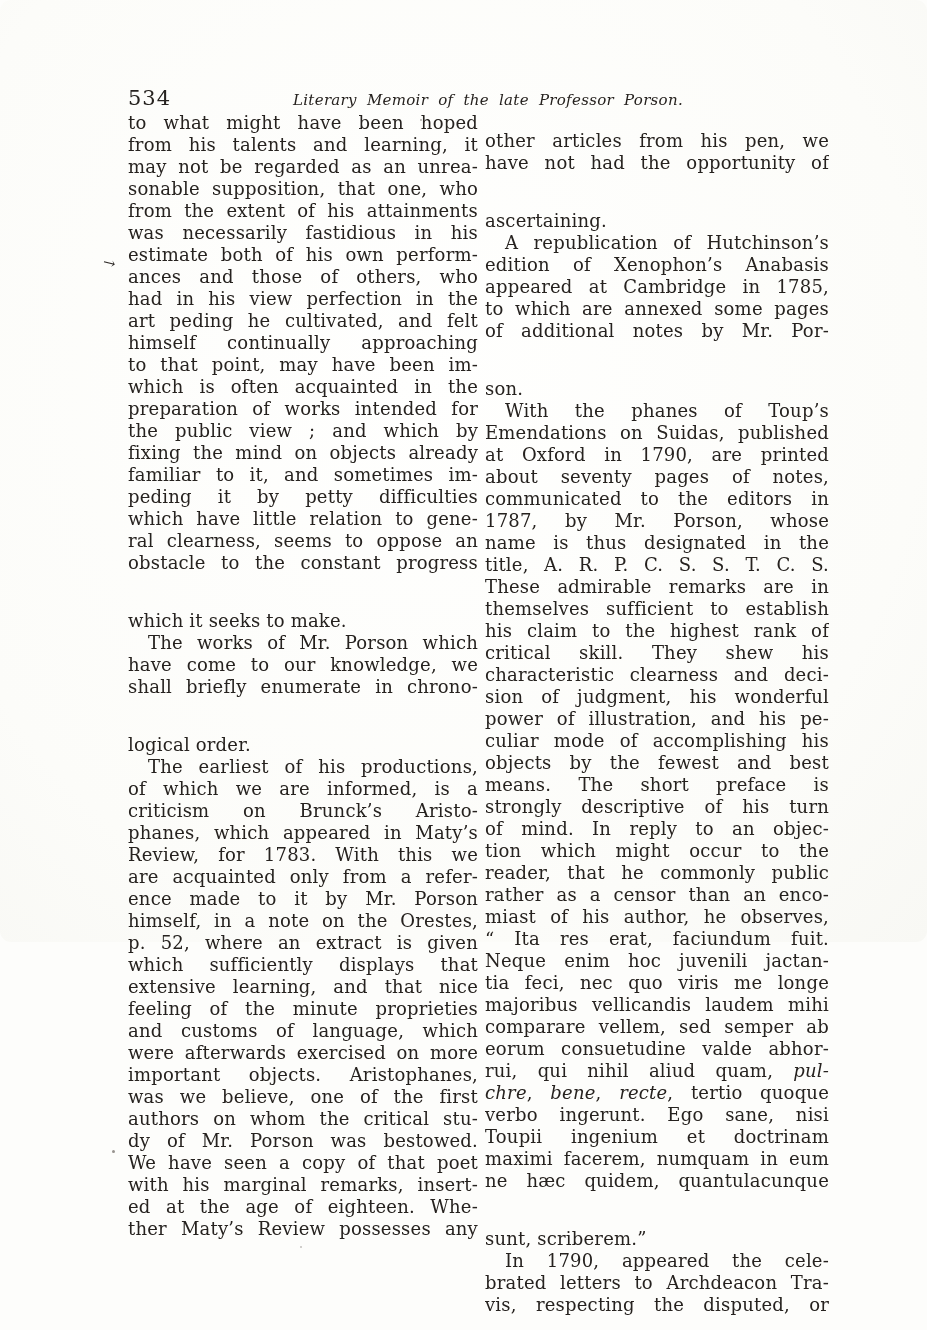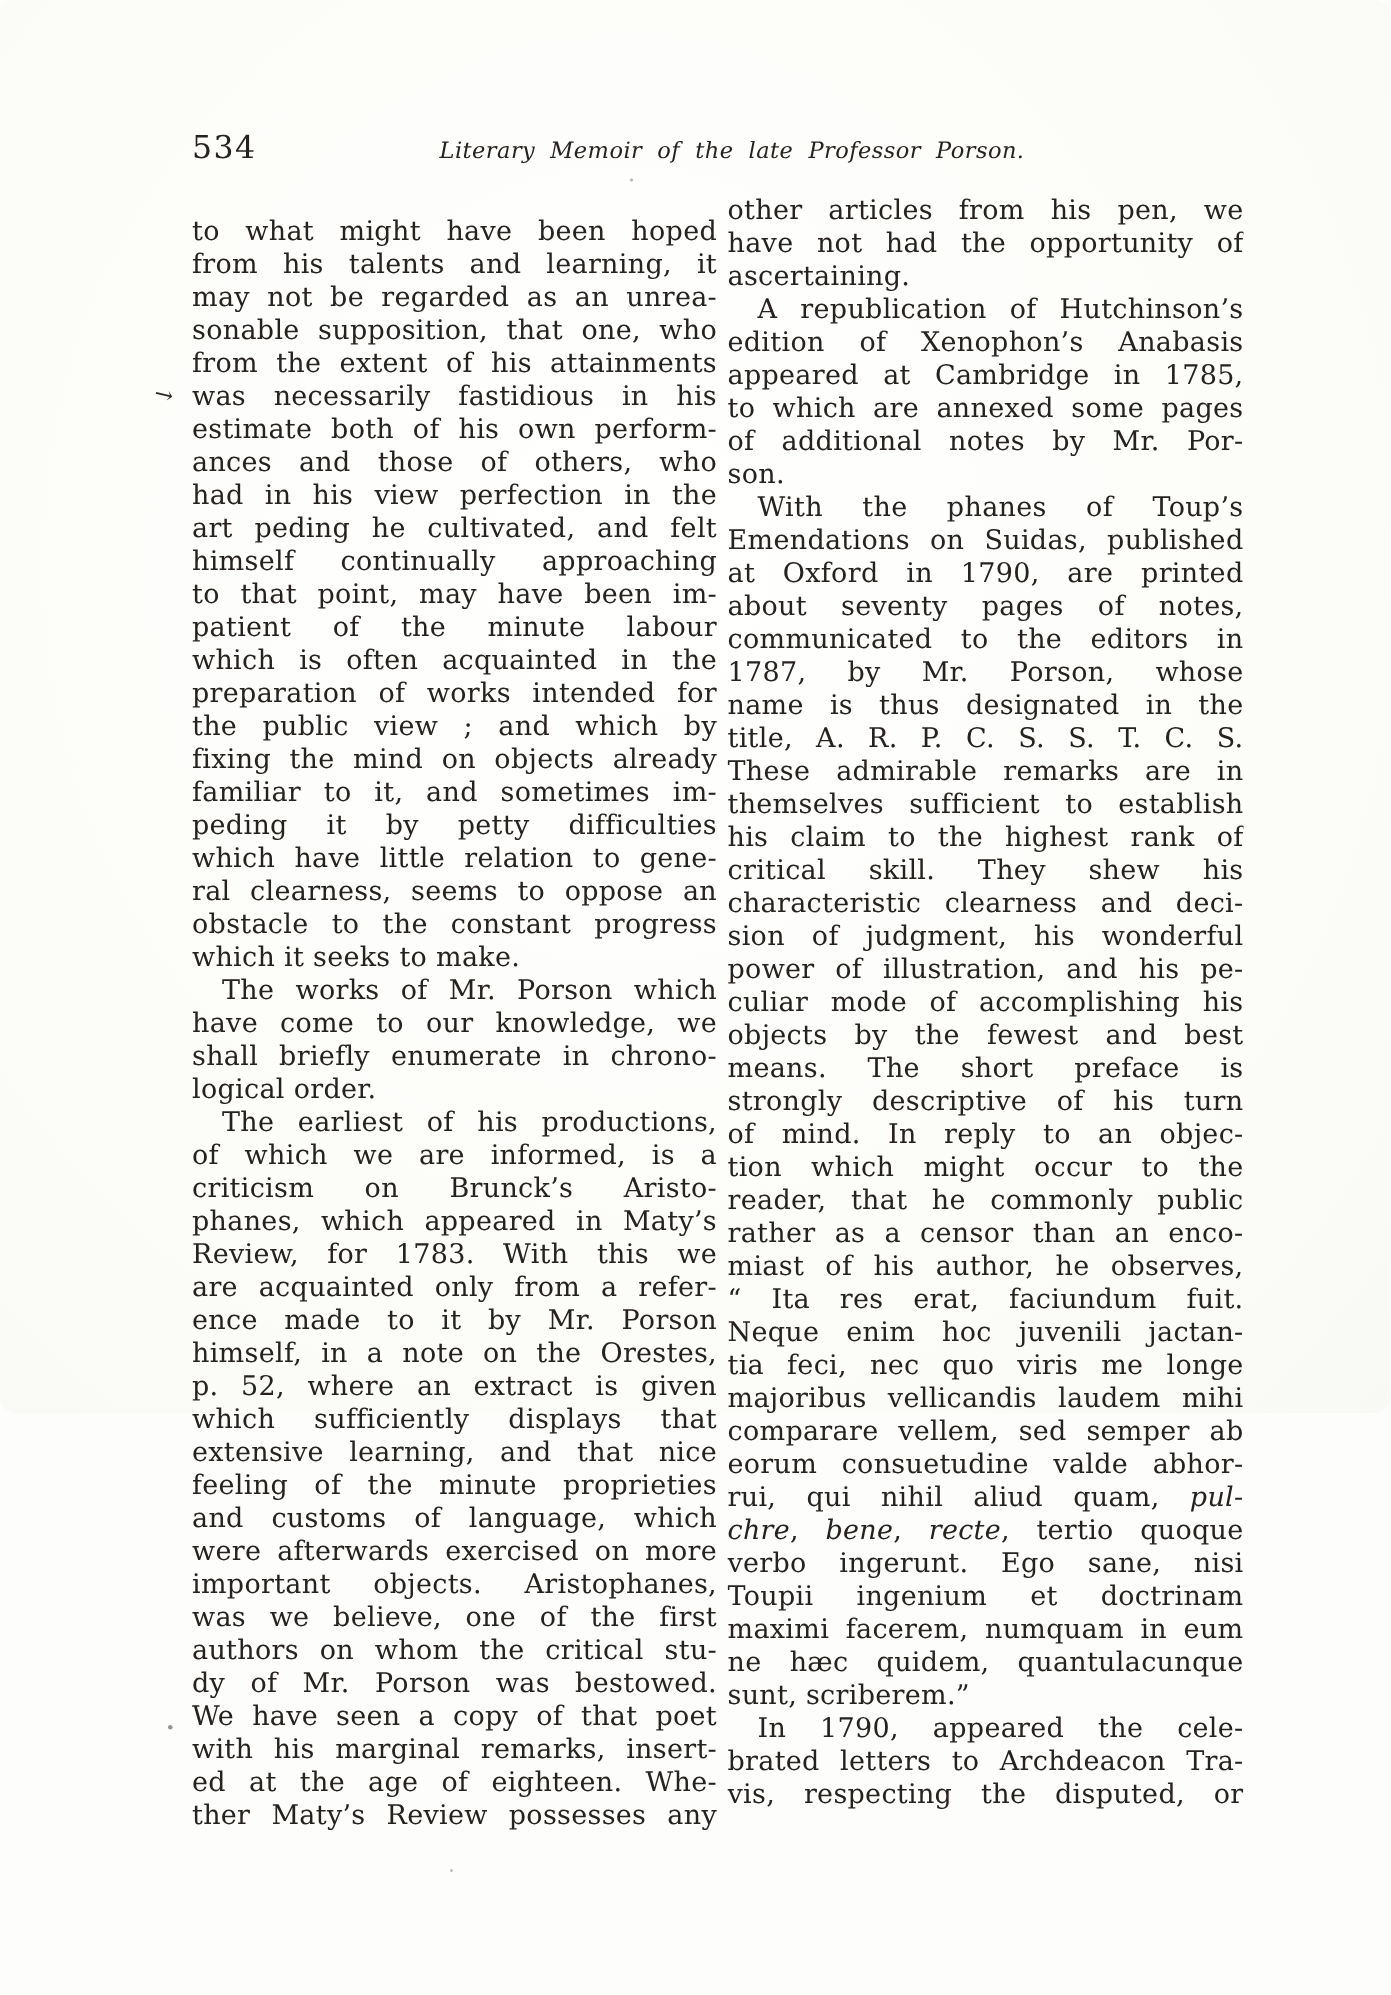--- a/index.html
+++ b/index.html
@@ -31,36 +31,36 @@
   .head-title {
     flex: 1;
     text-align: center;
     font-style: italic;
     font-size: 15px;
     word-spacing: 5px;
     letter-spacing: 0.3px;
   }
   .col {
     position: absolute;
-    top: 144px;
+    top: 112px;
   }
   .col.left  { left: 128px; width: 350px; }
   .col.right { left: 485px; width: 344px; top: 130px; }
   .line {
     height: 22px;
     line-height: 22px;
     font-size: 18px;
     letter-spacing: 0.2px;
     text-align: justify;
     text-align-last: justify;
     overflow: hidden;
     white-space: normal;
   }
   .line.indent { text-indent: 20px; }
-  .line.last   { text-align-last: left; }
+  .line.last   { text-align-last: left; margin-top: 36px; }
   .line i { font-style: italic; }
   .margin-mark {
     position: absolute;
     left: 103px; top: 254px;
     font-size: 15px;
     color: #2c2825;
     transform: rotate(14deg);
   }
   .speck {
     position: absolute;
@@ -89,21 +89,20 @@
       <div class="line">may not be regarded as an unrea-</div>
       <div class="line">sonable supposition, that one, who</div>
       <div class="line">from the extent of his attainments</div>
       <div class="line">was necessarily fastidious in his</div>
       <div class="line">estimate both of his own perform-</div>
       <div class="line">ances and those of others, who</div>
       <div class="line">had in his view perfection in the</div>
       <div class="line">art peding he cultivated, and felt</div>
       <div class="line">himself continually approaching</div>
       <div class="line">to that point, may have been im-</div>
-      <div class="line">patient of the minute labour</div>
       <div class="line">which is often acquainted in the</div>
       <div class="line">preparation of works intended for</div>
       <div class="line">the public view ; and which by</div>
       <div class="line">fixing the mind on objects already</div>
       <div class="line">familiar to it, and sometimes im-</div>
       <div class="line">peding it by petty difficulties</div>
       <div class="line">which have little relation to gene-</div>
       <div class="line">ral clearness, seems to oppose an</div>
       <div class="line">obstacle to the constant progress</div>
       <div class="line last">which it seeks to make.</div>

